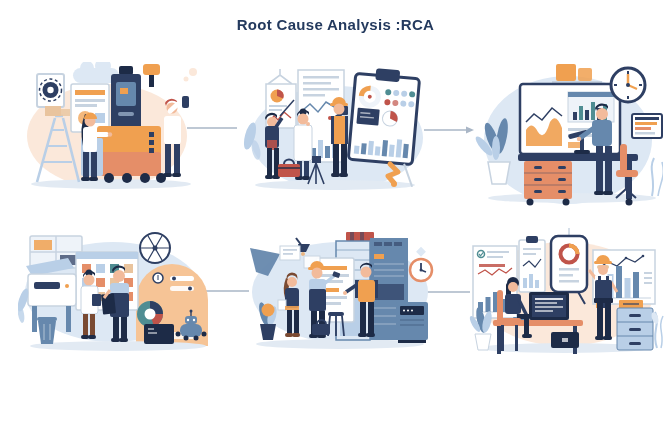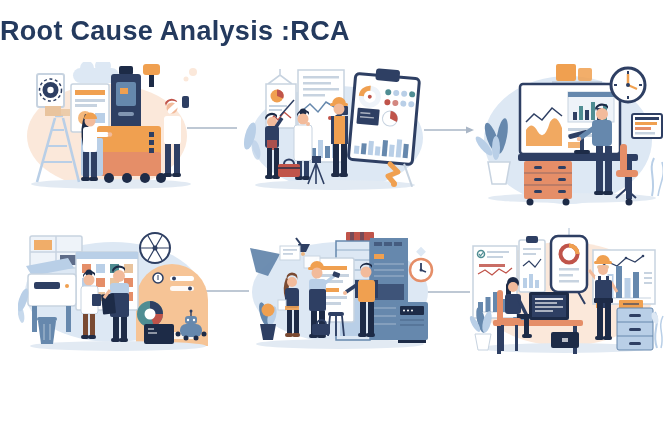--- a/index.html
+++ b/index.html
@@ -5,22 +5,22 @@
   :root{
     --ink:#243a5e; --navy:#2e3f63; --navy2:#1d2b47; --steel:#6688ad;
     --bluemed:#b9cfe7; --bluelt:#dde8f4; --graylt:#eef3f9; --gray:#c7d3e0;
     --peach:#fbe8da; --arch:#f6c496; --orange:#f0a050; --coral:#e58e68;
     --red:#c0544a; --teal:#4f8d93; --skin:#f2bb9b; --hair:#7a4a32;
     --tan:#e9c49e; --shadow:#e2eaf3; --arrow:#a9b6c6; --white:#ffffff;
   }
   html,body{margin:0;padding:0;background:#ffffff;}
   .canvas{position:relative;width:671px;height:448px;background:#fff;overflow:hidden;
           font-family:"Liberation Sans", sans-serif;}
-  .title{position:absolute;top:16px;left:0;right:0;
-         font-size:27px;font-weight:800;letter-spacing:.3px;color:var(--ink);}
+  .title{position:absolute;top:16px;left:0;right:0;text-align:center;
+         font-size:15px;font-weight:800;letter-spacing:.3px;color:var(--ink);}
   .panel{position:absolute;}
   .panel svg, .overlay svg{display:block;width:100%;height:100%;}
   .overlay{position:absolute;left:0;top:0;width:671px;height:448px;pointer-events:none;}
   
   .f-navy{fill:var(--navy)} .f-navy2{fill:var(--navy2)} .f-steel{fill:var(--steel)}
   .f-bluemed{fill:var(--bluemed)} .f-bluelt{fill:var(--bluelt)} .f-graylt{fill:var(--graylt)}
   .f-gray{fill:var(--gray)} .f-peach{fill:var(--peach)} .f-arch{fill:var(--arch)}
   .f-orange{fill:var(--orange)} .f-coral{fill:var(--coral)} .f-red{fill:var(--red)}
   .f-teal{fill:var(--teal)} .f-skin{fill:var(--skin)} .f-hair{fill:var(--hair)}
   .f-tan{fill:var(--tan)} .f-shadow{fill:var(--shadow)} .f-white{fill:var(--white)}

